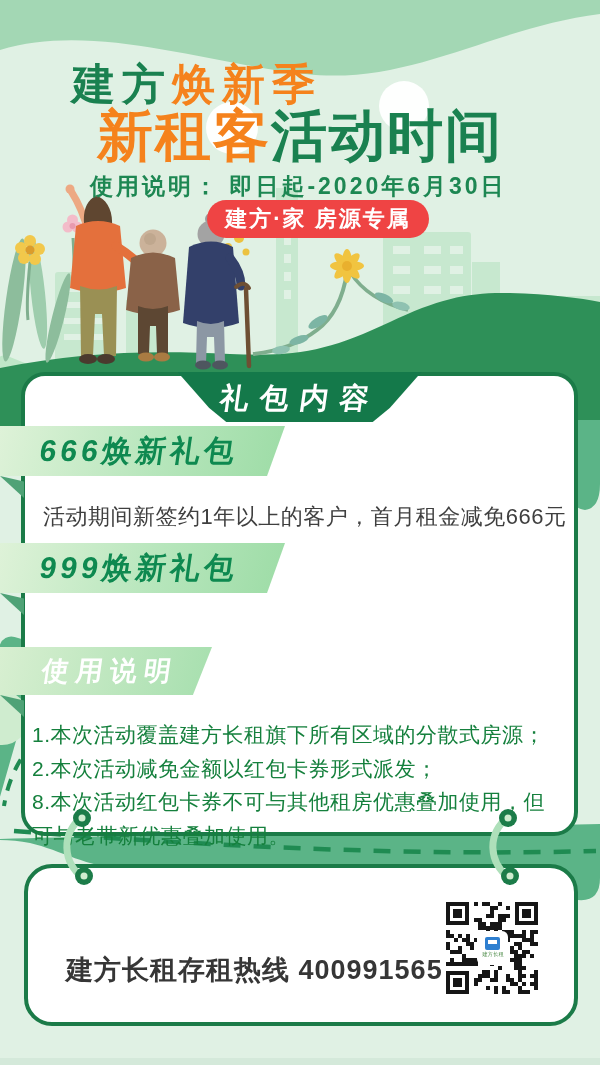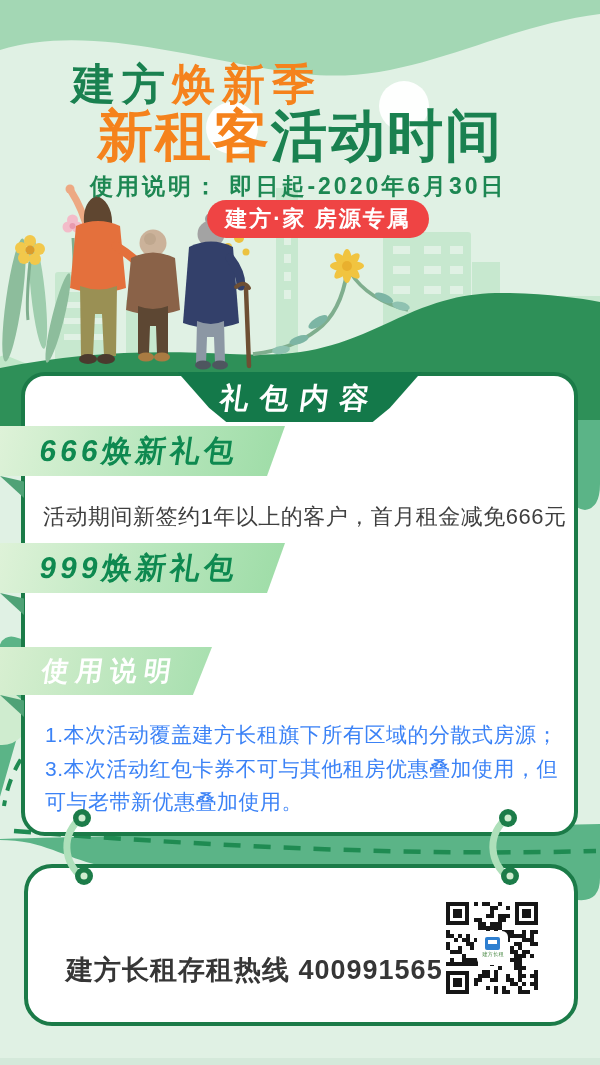--- a/index.html
+++ b/index.html
@@ -35,21 +35,21 @@
   .r3{top:271px;width:212px;height:48px;line-height:48px;background:linear-gradient(105deg,#d8efd1 0%,#a6dfae 100%);
       clip-path:polygon(0 0,100% 0,91% 100%,0 100%);}
   .ribbon .rt{padding-left:40px;font-size:30px;font-weight:900;color:#0e8950;letter-spacing:4px;}
   .r3 .rt{color:#ffffff;font-size:27px;letter-spacing:7px;padding-left:42px;}
   .fold{position:absolute;left:-25px;width:24px;height:22px;background:#4fa276;
     clip-path:polygon(0 0,100% 25%,100% 100%);}
   .f1{top:100px;} .f2{top:217px;} .f3{top:319px;}
 
   .para{position:absolute;left:18px;margin:0;font-size:22px;color:#3f3f3f;white-space:nowrap;letter-spacing:0.5px;}
   .p1{top:126px;} .p2{top:231px;}
-  .notes{position:absolute;left:20px;top:342px;width:524px;font-size:21px;line-height:33.5px;color:#3b82f6;letter-spacing:0.5px;}
+  .notes{position:absolute;left:7px;top:342px;width:524px;font-size:21px;line-height:33.5px;color:#15803d;letter-spacing:0.5px;}
 
   
   .ring{position:absolute;width:44px;height:86px;z-index:4;}
   .ringL{left:59px;top:804px;} .ringR{left:485px;top:804px;}
 
   
   .scan{position:absolute;left:44px;top:42px;font-size:23px;font-weight:bold;color:#363636;letter-spacing:2px;white-space:nowrap;}
   .hotline{position:absolute;left:38px;top:84px;font-size:27px;font-weight:bold;color:#363636;letter-spacing:1px;white-space:nowrap;}
   .qr{position:absolute;left:418px;top:34px;width:92px;height:92px;background:#ffffff;outline:3px solid #fff;}
   .qr i{position:absolute;background:#161616;}
@@ -216,21 +216,22 @@
     <div class="fold f1"></div>
     <p class="para p1">活动期间新签约1年以上的客户，首月租金减免666元</p>
 
     <div class="ribbon r2"><span class="rt skew">999焕新礼包</span></div>
     <div class="fold f2"></div>
 
     <div class="ribbon r3"><span class="rt skew">使用说明</span></div>
     <div class="fold f3"></div>
     <div class="notes">
       <div>1.本次活动覆盖建方长租旗下所有区域的分散式房源；</div>
-      <div>3.本次活动红包卡券不可与其他租房优惠叠加使用，但可与老带新优惠叠加使用。</div>
+      <div>2.本次活动减免金额以红包卡券形式派发；</div>
+      <div>8.本次活动红包卡券不可与其他租房优惠叠加使用，但可与老带新优惠叠加使用。</div>
     </div>
   </div>
 
   <svg class="ring ringL" viewBox="0 0 44 86">
     <path d="M23,13 C2,30 3,58 25,75" stroke="#aee0ba" stroke-width="7" fill="none" stroke-linecap="round"></path>
     <circle cx="23" cy="14" r="9" fill="#1c7c49"></circle>
       <circle cx="23" cy="14" r="3.5" fill="#cfeccf"></circle>
     <circle cx="25" cy="72" r="9" fill="#1c7c49"></circle>
       <circle cx="25" cy="72" r="3.5" fill="#cfeccf"></circle>
   </svg>

